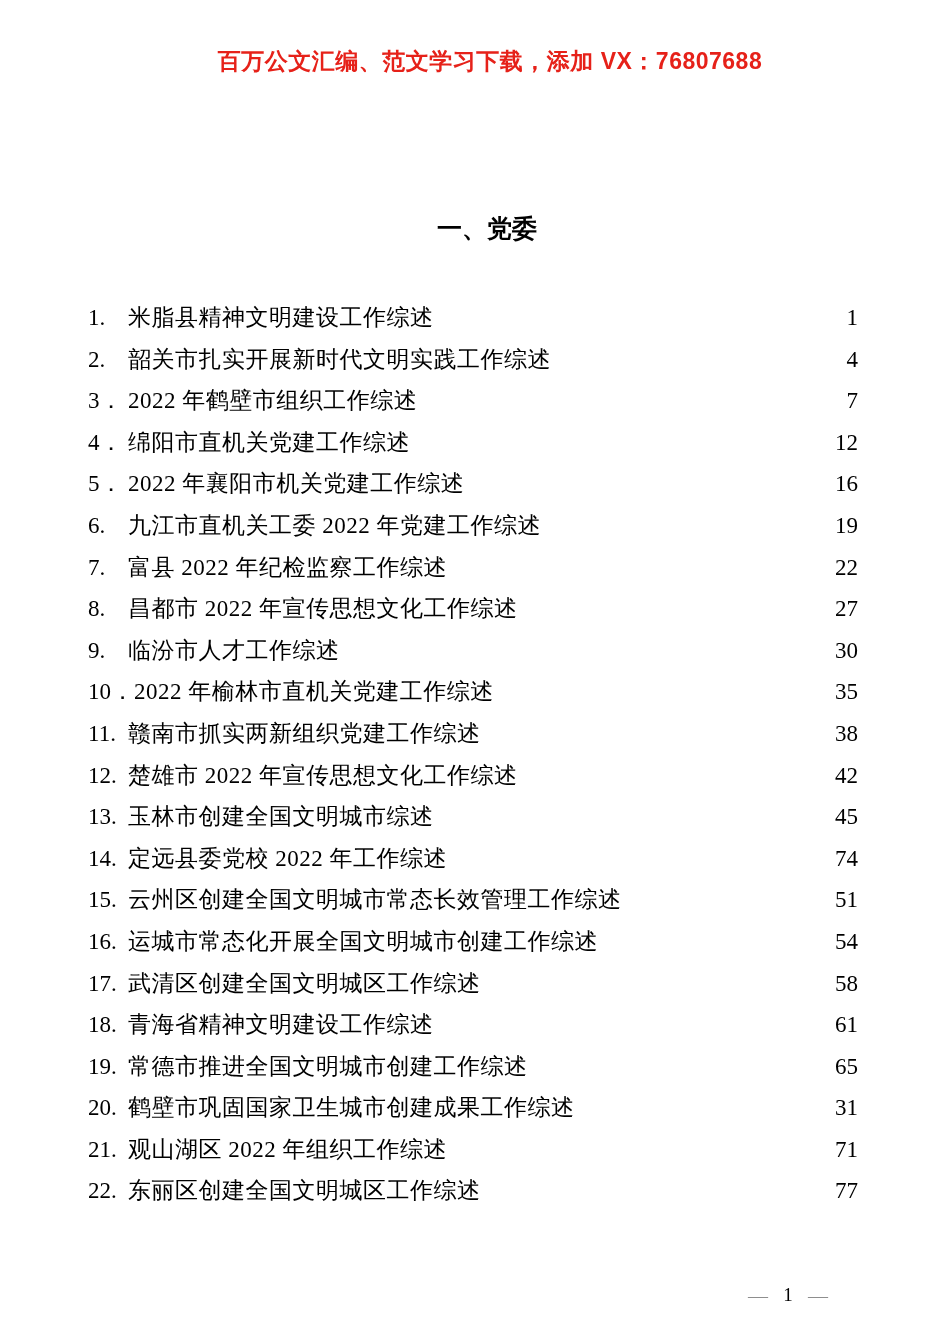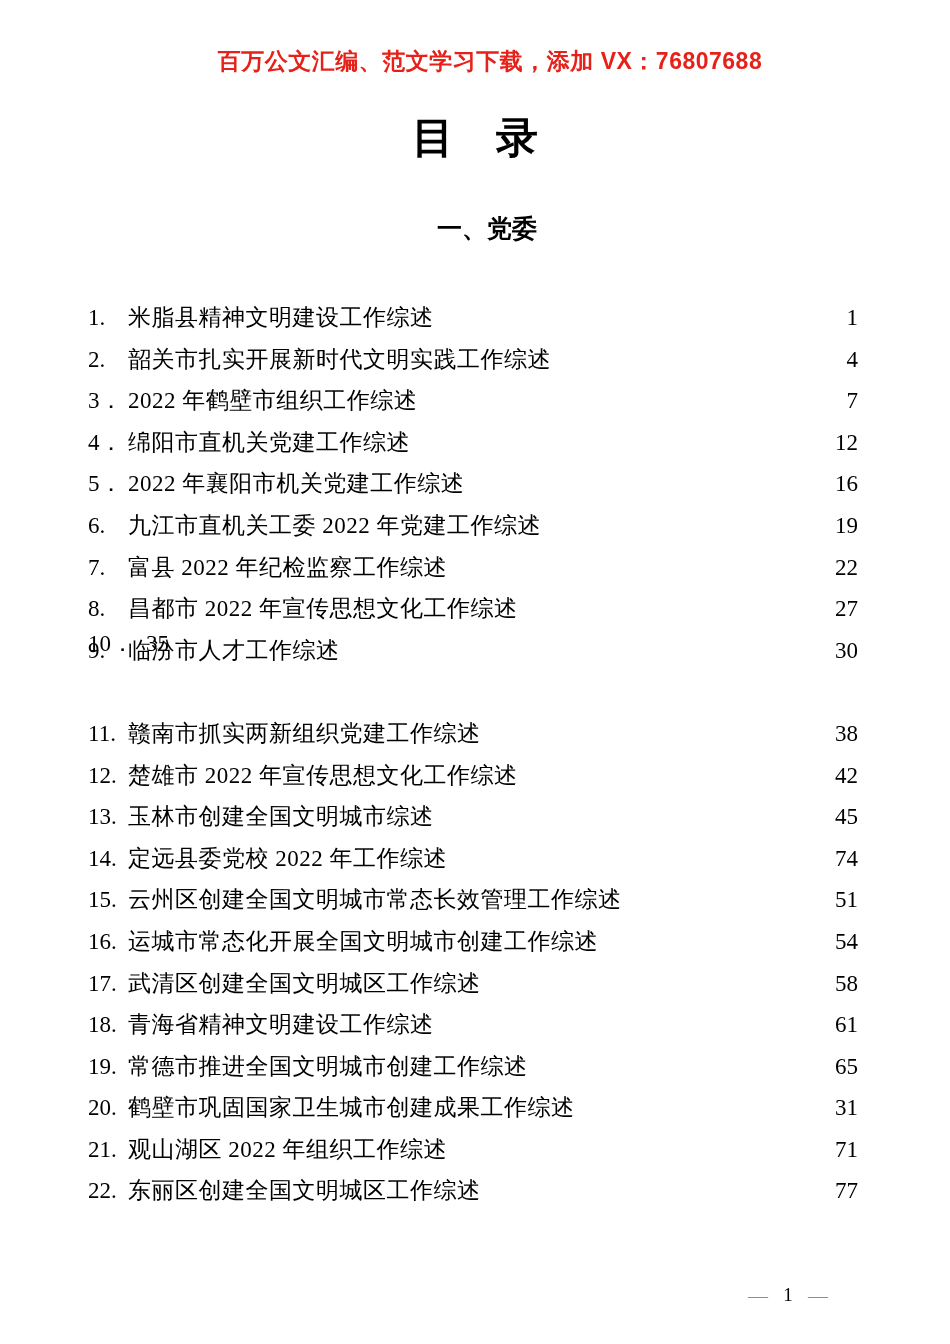--- a/index.html
+++ b/index.html
@@ -108,21 +108,20 @@
     font-family: "Liberation Serif", "DejaVu Serif", serif;
   }
 </style>
 </head>
 <body>
 
 <div class="page">
 
   <div class="notice">百万公文汇编、范文学习下载，添加 VX：76807688</div>
 
-  <h1 class="doc-title">目　录</h1>
 
   <h2 class="section-heading">一、党委</h2>
 
   <div class="toc">
   <div class="toc-row">
     <span class="num">1.</span>
     <span class="title">米脂县精神文明建设工作综述</span>
     <span class="pg">1</span>
   </div>
 
@@ -169,20 +168,21 @@
   </div>
 
   <div class="toc-row">
     <span class="num">9.</span>
     <span class="title">临汾市人才工作综述</span>
     <span class="pg">30</span>
   </div>
 
   <div class="toc-row">
     <span class="num">10．</span>
+    <span class="title">2022 年榆林市直机关党建工作综述</span>
     <span class="pg">35</span>
   </div>
 
   <div class="toc-row">
     <span class="num">11.</span>
     <span class="title">赣南市抓实两新组织党建工作综述</span>
     <span class="pg">38</span>
   </div>
 
   <div class="toc-row">

